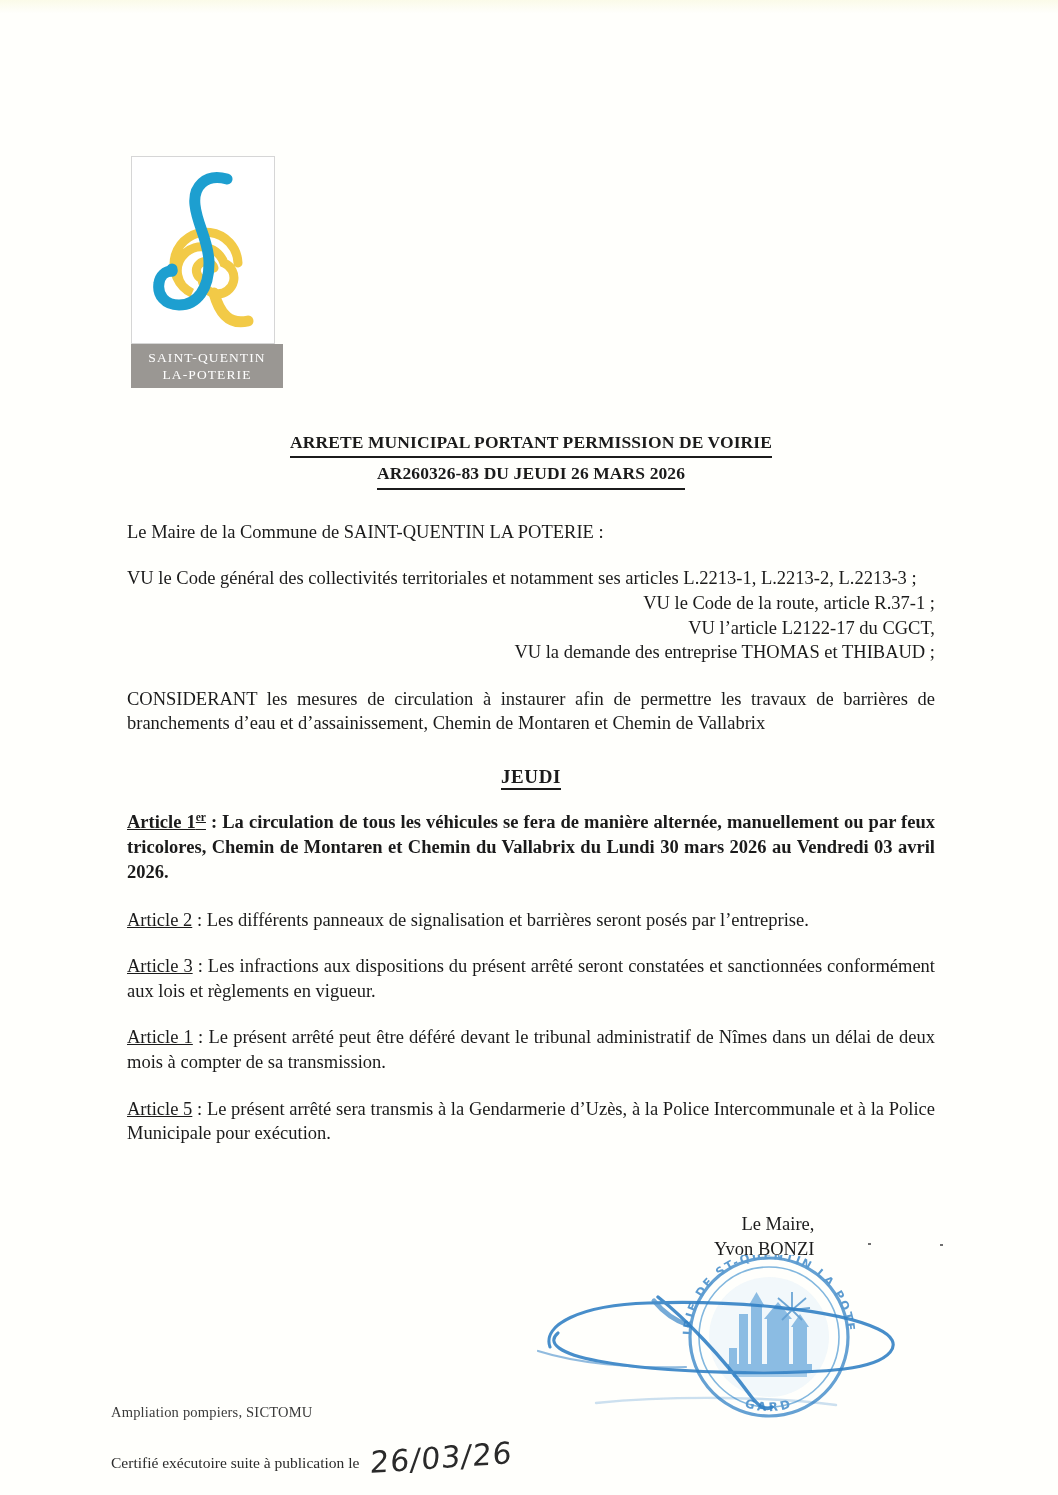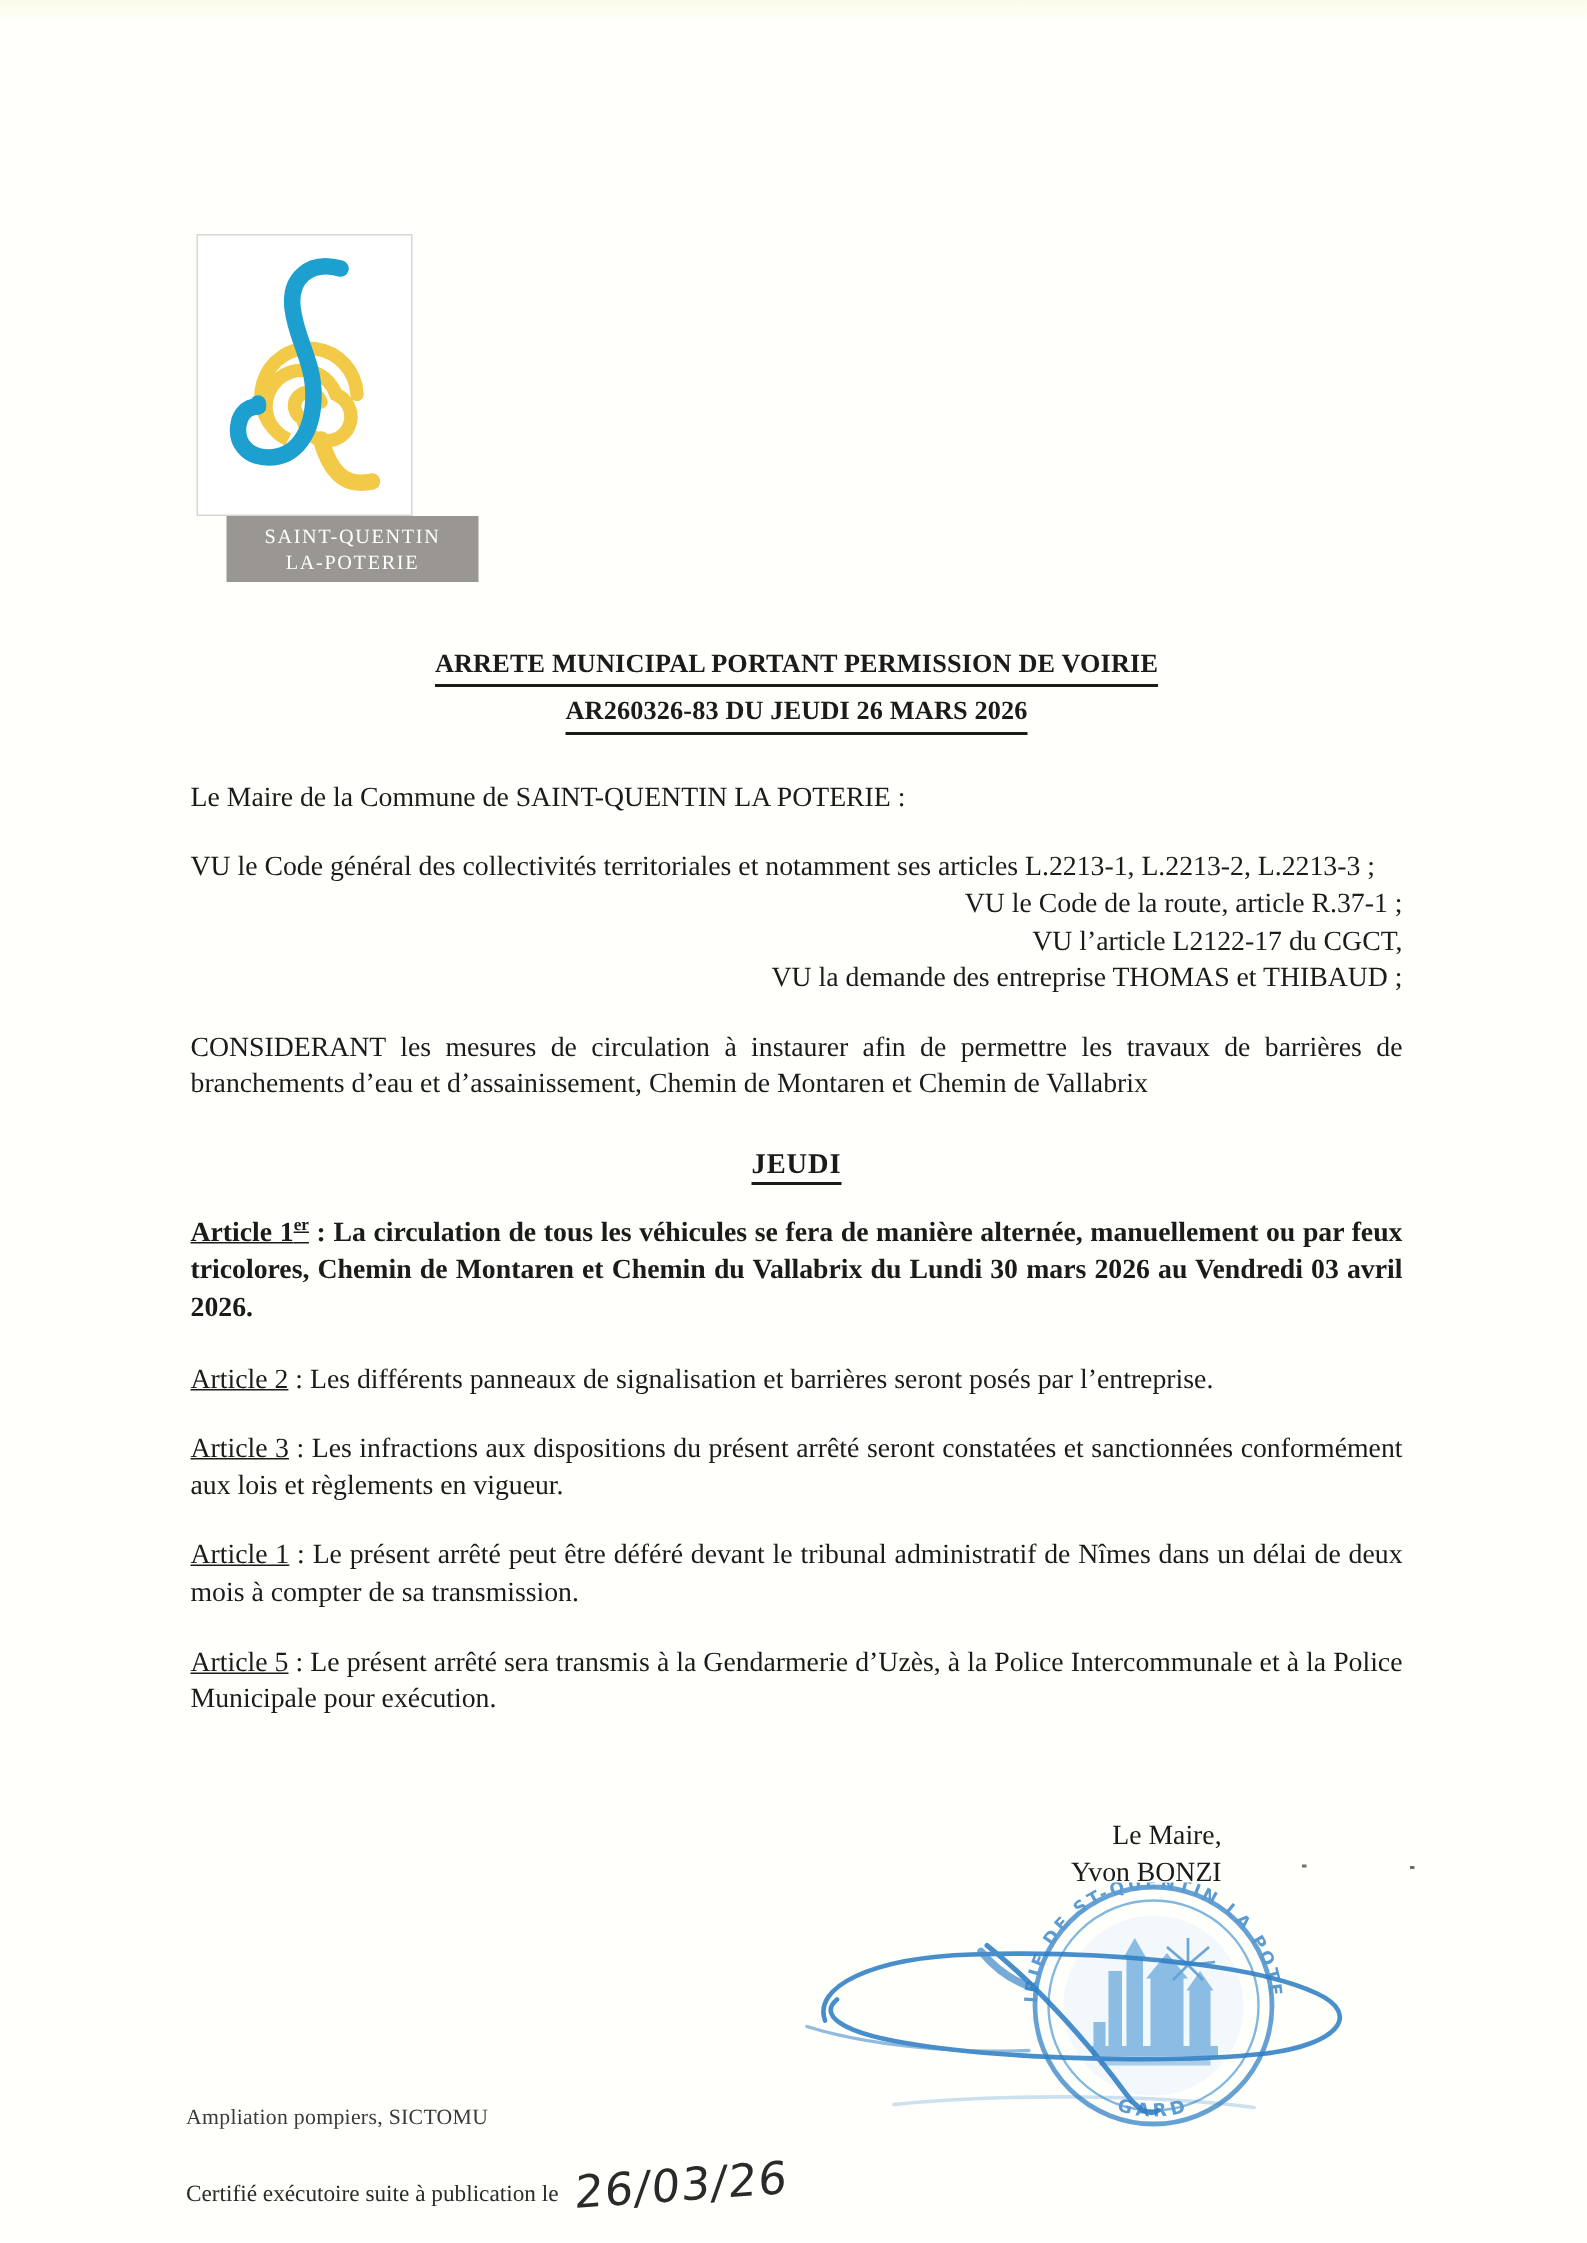--- a/index.html
+++ b/index.html
@@ -37,30 +37,29 @@
     position: relative;
     width: 144px;
     height: 188px;
     background: #ffffff;
     border: 1px solid #d6d6d6;
     box-sizing: border-box;
     overflow: hidden;
   }
   .logo-mark svg { display: block; }
   .logo-banner {
-    width: 168px;
+    width: 152px;
     height: 44px;
     background: #9a9793;
     box-sizing: border-box;
     display: flex;
     flex-direction: column;
     align-items: center;
     justify-content: center;
     gap: 1px;
-    margin-left: 20px;
   }
   .logo-banner span {
     color: #ffffff;
     font-family: "Liberation Serif", serif;
     font-size: 13.5px;
     letter-spacing: 1.1px;
     line-height: 1.15;
     white-space: nowrap;
   }
 
@@ -152,21 +151,21 @@
     position: absolute;
     left: 536px;
     top: 1255px;
     width: 430px;
     height: 170px;
   }
 
   
   .footer {
     position: absolute;
-    left: 124px;
+    left: 111px;
     top: 1404px;
     width: 700px;
   }
   .footer .amp {
     font-size: 14.5px;
     letter-spacing: .2px;
     color: #3a3a3a;
   }
   .footer .cert-row {
     margin-top: 19px;

